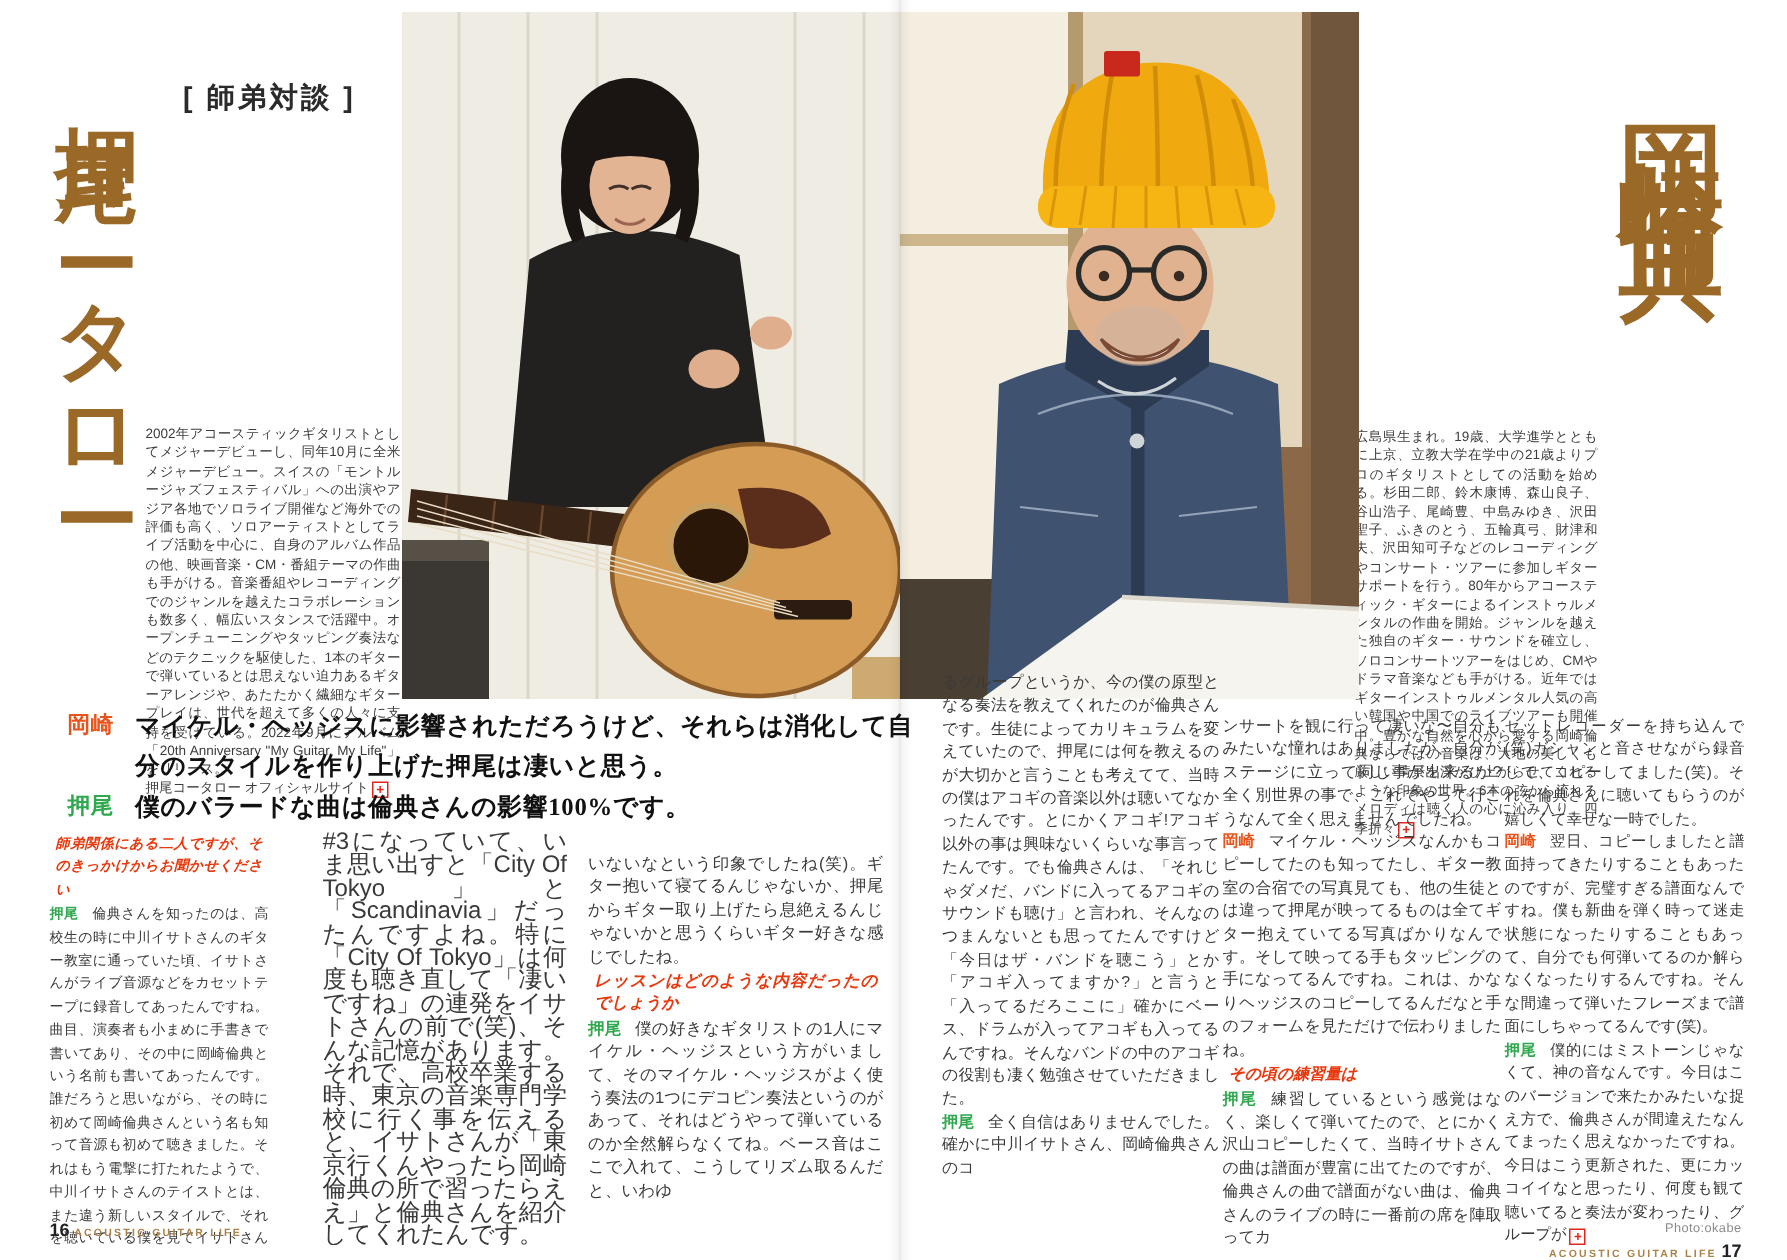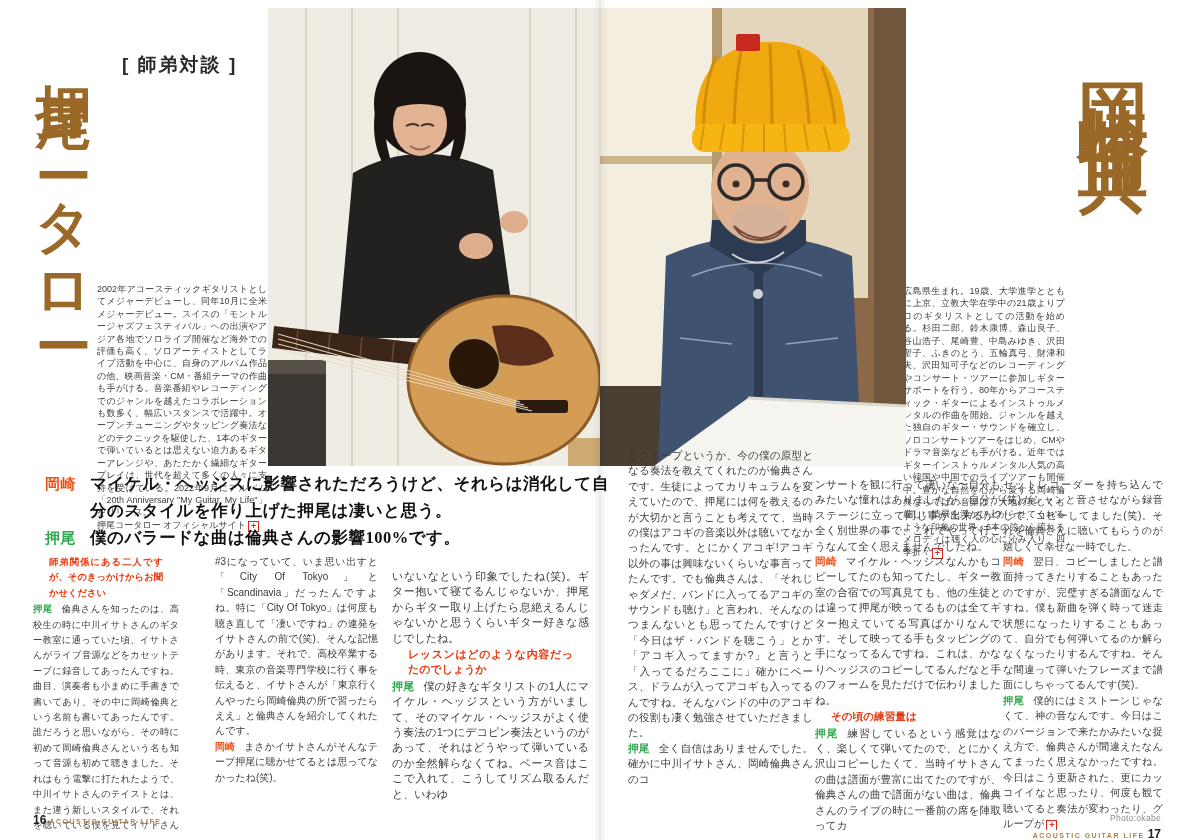--- a/index.html
+++ b/index.html
@@ -28,27 +28,27 @@
   
   #lead{position:absolute;left:35px;top:470px;width:578px;}
   .lead-line{position:relative;padding-left:55px;font-family:"Liberation Serif",serif;
              font-weight:bold;font-size:16.5px;line-height:27px;color:#111;letter-spacing:0.5px;}
   .lead-spk{position:absolute;left:10px;top:0;font-size:15px;font-family:"Liberation Sans",sans-serif;}
   .spk-okazaki{color:#e8551c;}
   .spk-oshio{color:#2fa84e;}
   
   .col{position:absolute;font-size:10px;line-height:15.4px;text-align:justify;color:#3a3a3a;overflow:hidden;}
   #col0{left:33px; top:554px;width:146px;height:276px;font-size:9.3px;}
-  #col1{left:215px;top:554px;width:163px;height:276px;font-size:10px;}
+  #col1{left:215px;top:554px;width:163px;height:276px;font-size:16px;}
   #col2{left:392px;top:569px;width:197px;height:276px;font-size:11px;}
   #col3{left:628px;top:448px;width:185px;height:353px;font-size:10.6px;}
   #col4{left:815px;top:477px;width:186px;height:353px;font-size:10.6px;}
   #col5{left:1003px;top:477px;width:160px;height:353px;font-size:10.2px;}
   .col p{margin:0;}
-  .col .q{color:#e8380d;font-weight:bold;margin:1px 16px;}
+  .col .q{color:#e8380d;font-weight:bold;margin:1px 4px;font-style:italic;}
   .col .spk{font-weight:bold;margin-right:9px;}
   
   .folio{position:absolute;font-size:11px;color:#111;}
   #folio-left{left:33px;top:813px;}
   #folio-right{right:30px;top:797px;text-align:right;}
   .folio .mag{font-size:7px;color:#ab8248;letter-spacing:1.5px;font-weight:bold;}
   .folio .num{font-weight:bold;font-size:12px;color:#222;}
   #photo-credit{display:block;font-size:8.5px;color:#8a8a8a;margin-bottom:4px;letter-spacing:0.3px;margin-top:16px;}
 </style>
 </head>

